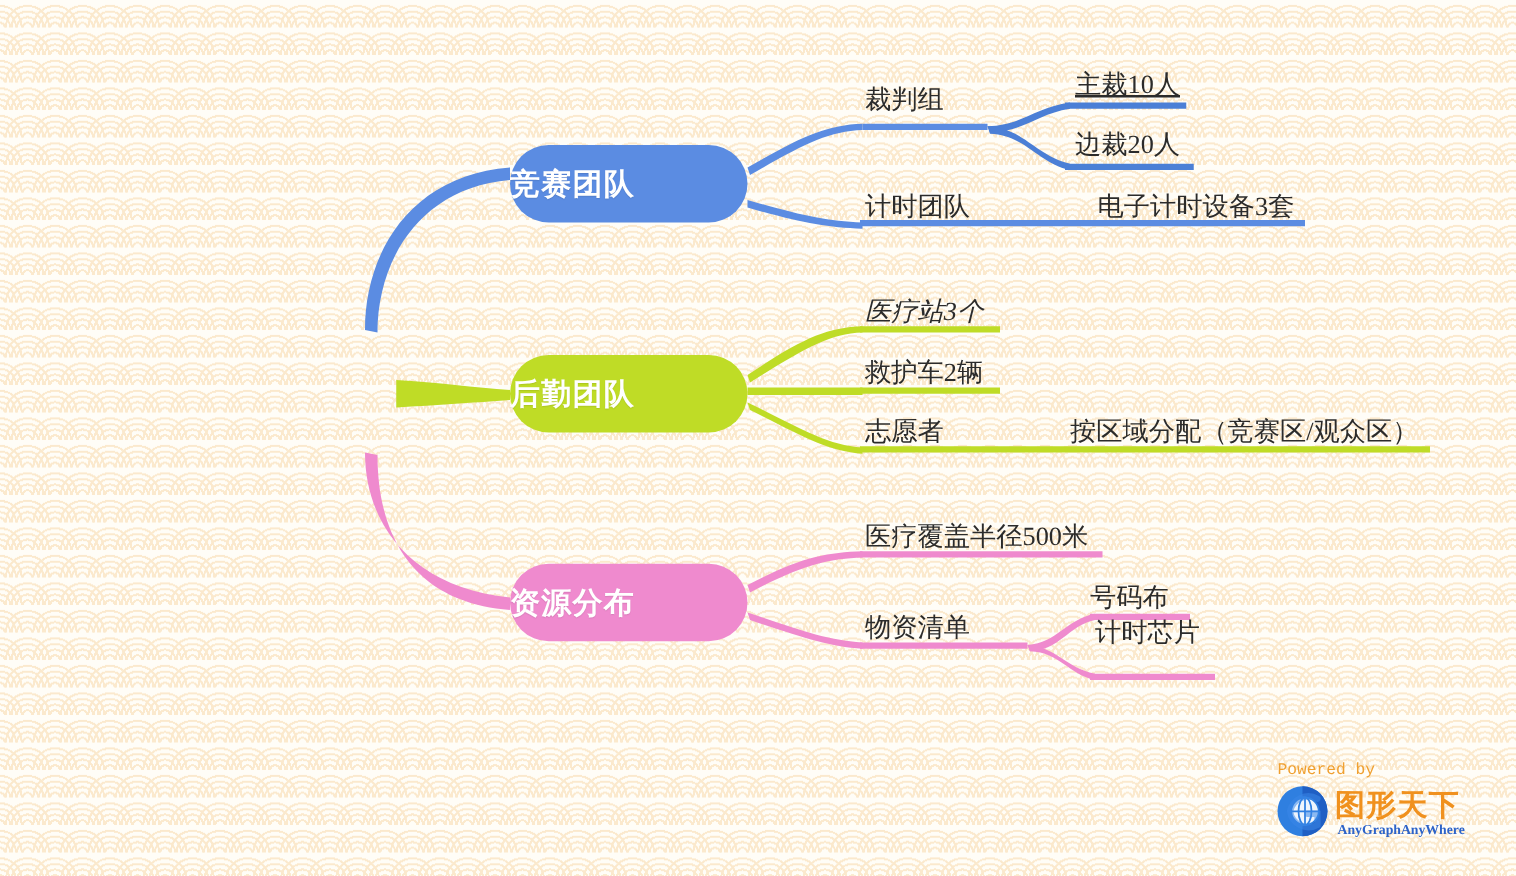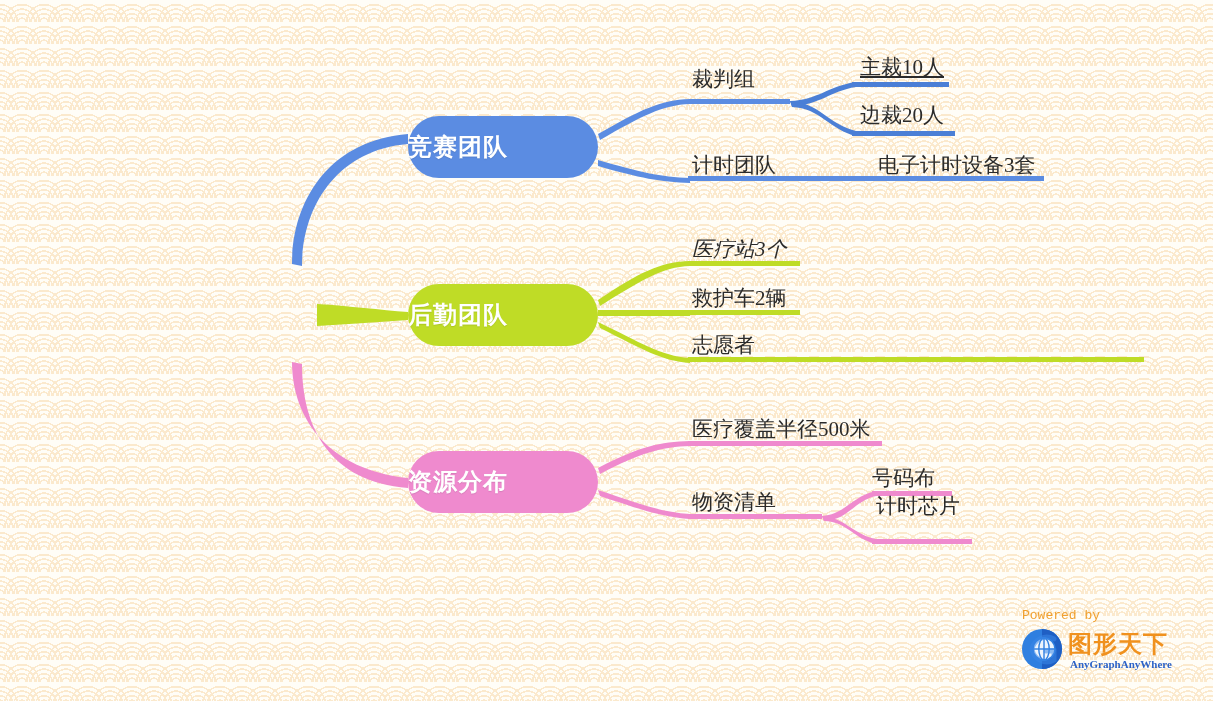--- a/index.html
+++ b/index.html
@@ -254,20 +254,21 @@
 
   <div class="leaf" style="left:692px; top:69px;">裁判组</div>
   <div class="leaf" style="left:860px; top:57px;text-decoration:underline;">主裁10人</div>
   <div class="leaf" style="left:860px; top:105px;">边裁20人</div>
   <div class="leaf" style="left:692px; top:155px;">计时团队</div>
   <div class="leaf" style="left:878px; top:155px;">电子计时设备3套</div>
 
   <div class="leaf" style="left:692px; top:239px;font-style:italic;">医疗站3个</div>
   <div class="leaf" style="left:692px; top:288px;">救护车2辆</div>
   <div class="leaf" style="left:692px; top:335px;">志愿者</div>
+  <div class="leaf" style="left:856px; top:335px;">按区域分配（竞赛区/观众区）</div>
 
   <div class="leaf" style="left:692px; top:419px;">医疗覆盖半径500米</div>
   <div class="leaf" style="left:692px; top:492px;">物资清单</div>
   <div class="leaf" style="left:872px; top:468px;">号码布</div>
   <div class="leaf" style="left:876px; top:496px;">计时芯片</div>
 
   <div id="watermark">
     <div id="wm-powered">Powered by</div>
     <svg id="wm-logo" viewBox="0 0 44 44" xmlns="http://www.w3.org/2000/svg">
       <circle cx="22" cy="22" r="20" fill="#2f7fe0"></circle>

